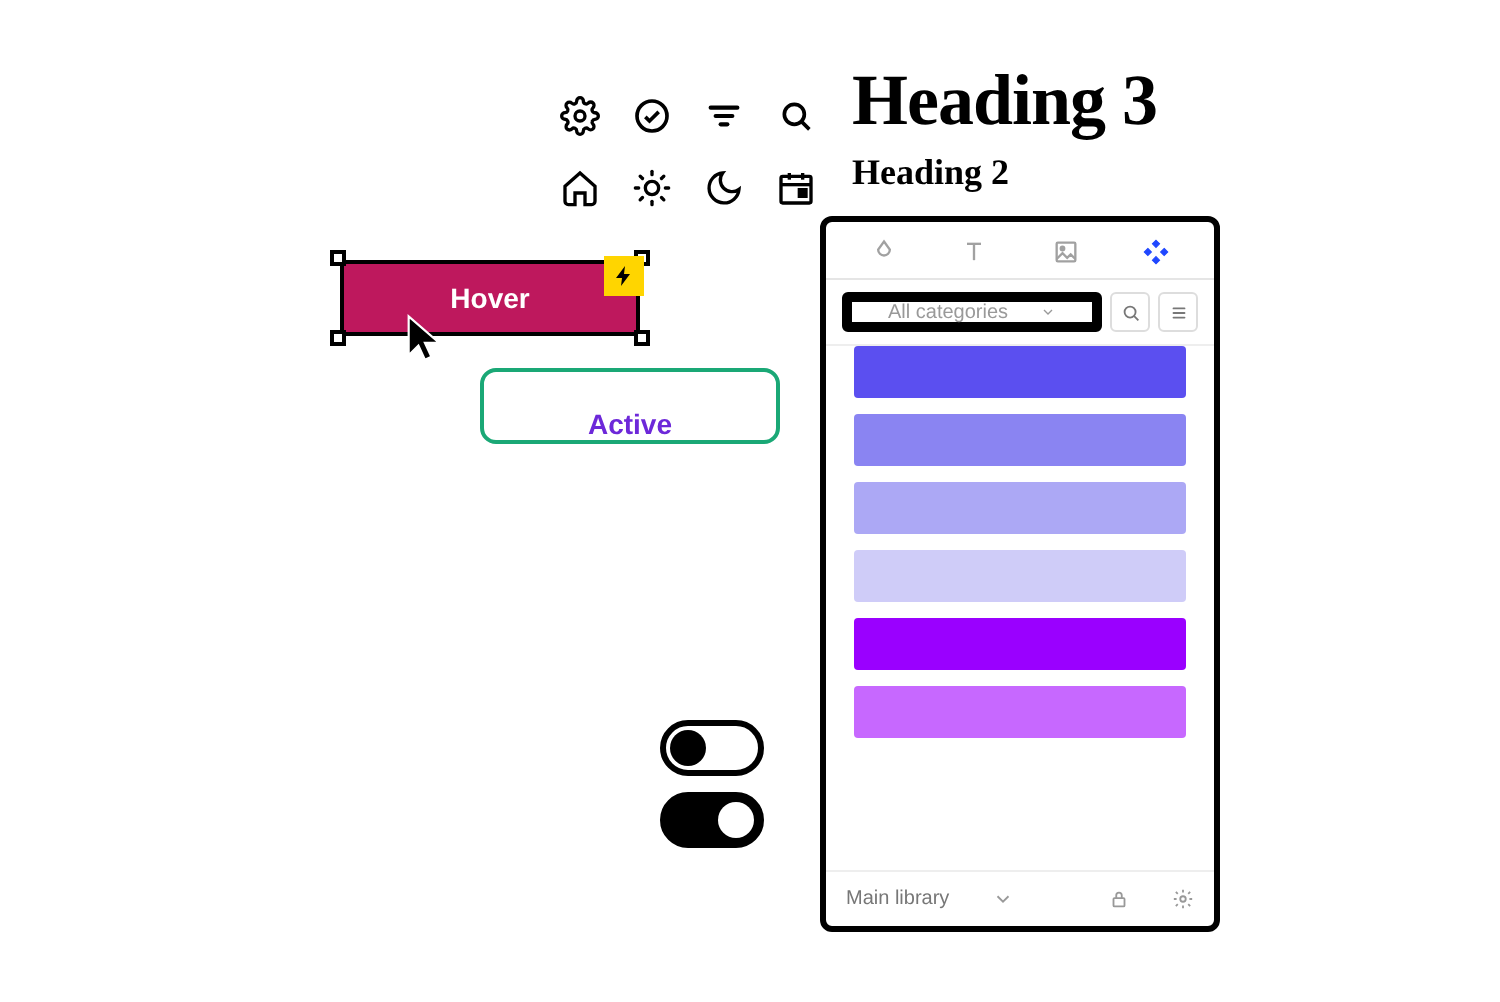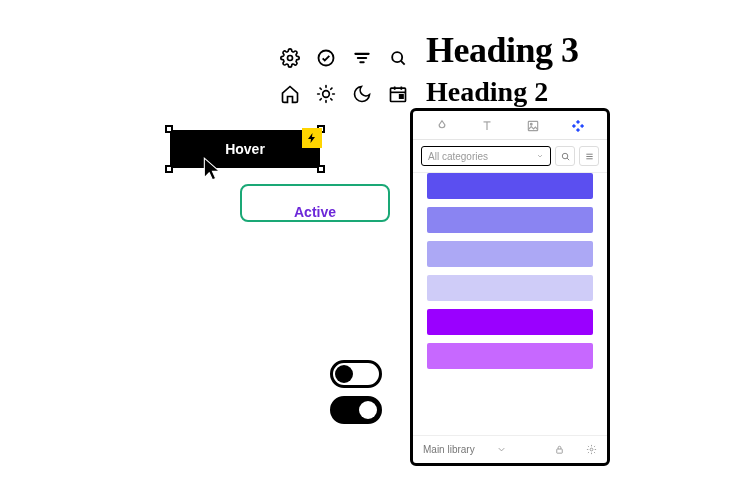--- a/index.html
+++ b/index.html
@@ -38,21 +38,21 @@
   }
   .h1 {
     font-family: Georgia, "Times New Roman", serif;
     font-size: 36px;
     font-weight: 900;
     line-height: 1.05;
     letter-spacing: -0.5px;
   }
   .h2 {
     font-family: Georgia, "Times New Roman", serif;
-    font-size: 28px;
+    font-size: 18px;
     font-weight: 800;
     margin-top: 6px;
   }
 
   
   .buttons {
     position: absolute;
     left: 170px;
     top: 130px;
     width: 220px;
@@ -72,21 +72,21 @@
   .btn-default { background:#1aa876; color:#fff; }
   .btn-hover-wrap {
     position: relative;
     width: 150px;
     height: 38px;
     margin-left: 0;
     margin-bottom: 16px;
   }
   .btn-hover {
     width:150px; height:38px;
-    background:#000000;
+    background:#be185d;
     border:2px solid #000;
     color:#fff;
     font-weight:700;
     font-size:14px;
     display:flex; align-items:center; justify-content:center;
     border-radius: 0;
   }
   .sel-handle {
     position:absolute; width:8px; height:8px;
     background:#fff; border:2px solid #000;
@@ -149,23 +149,23 @@
   .panel-tabs .tab svg{width:14px;height:14px;display:block;}
   .tab{ opacity:.55; }
   .tab.active{ opacity:1; color:#2047ff; }
   .tab.active svg path, .tab.active svg circle, .tab.active svg rect { stroke:#2047ff; fill:#2047ff; }
   .panel-row {
     display:flex; align-items:center; gap:4px;
     border-bottom:1px solid #eee;
     padding:6px 8px;
   }
   .dd {
-    flex:1; border:1px solid #000000; border-radius:3px;
+    flex:1; border:5px solid #000000; border-radius:3px;
     height:20px; display:flex; align-items:center; justify-content:space-between;
-    padding:0 6px; color:#999; font-size:10px;
+    padding:0 18px; color:#999; font-size:10px;
   }
   .mini-btn{
     width:20px; height:20px; border:1px solid #ddd; border-radius:3px;
     display:flex; align-items:center; justify-content:center;
   }
   .mini-btn svg{width:11px;height:11px;}
   .section-label{ padding:8px 10px 4px; font-size:10px; color:#888; }
   .swatches{ padding:0 14px; display:flex; flex-direction:column; gap:8px; flex:1; }
   .swatch{ height:26px; border-radius:2px; }
   .panel-footer{

